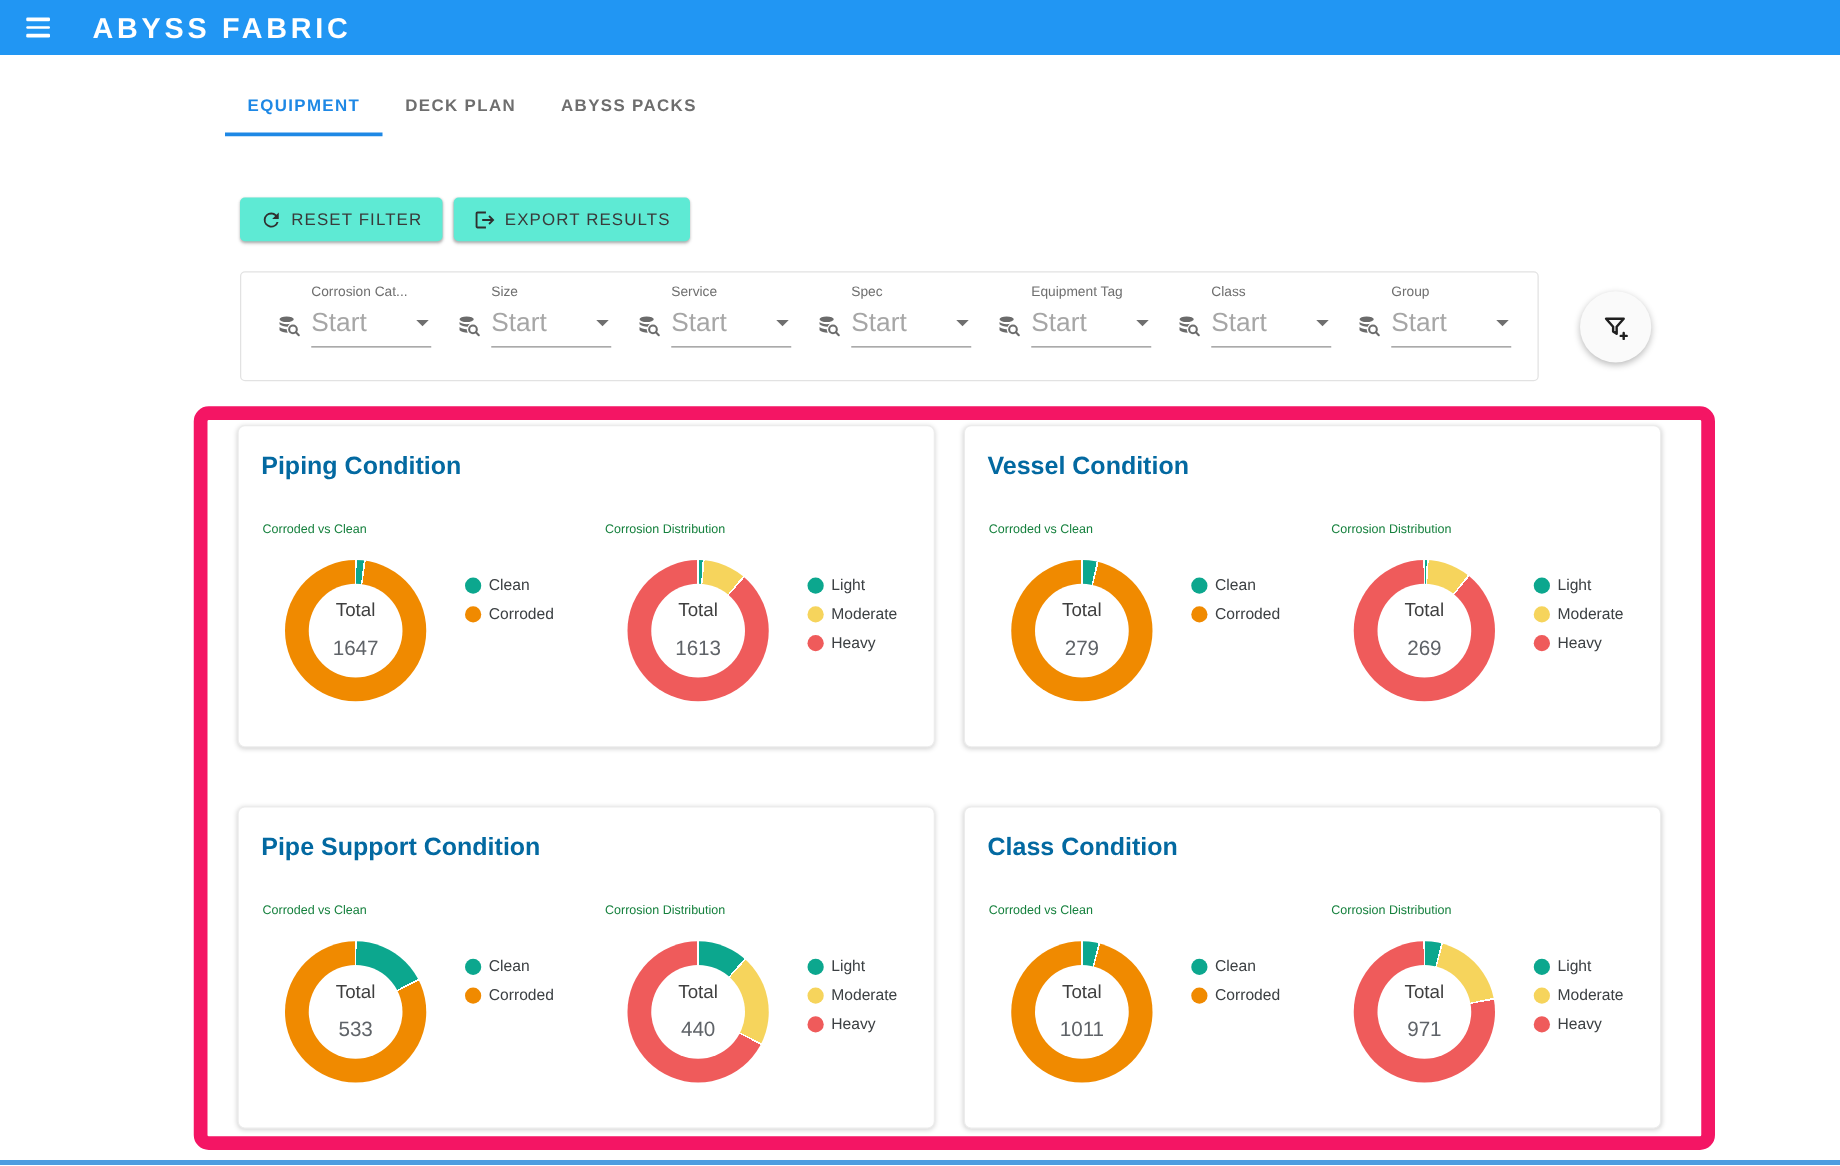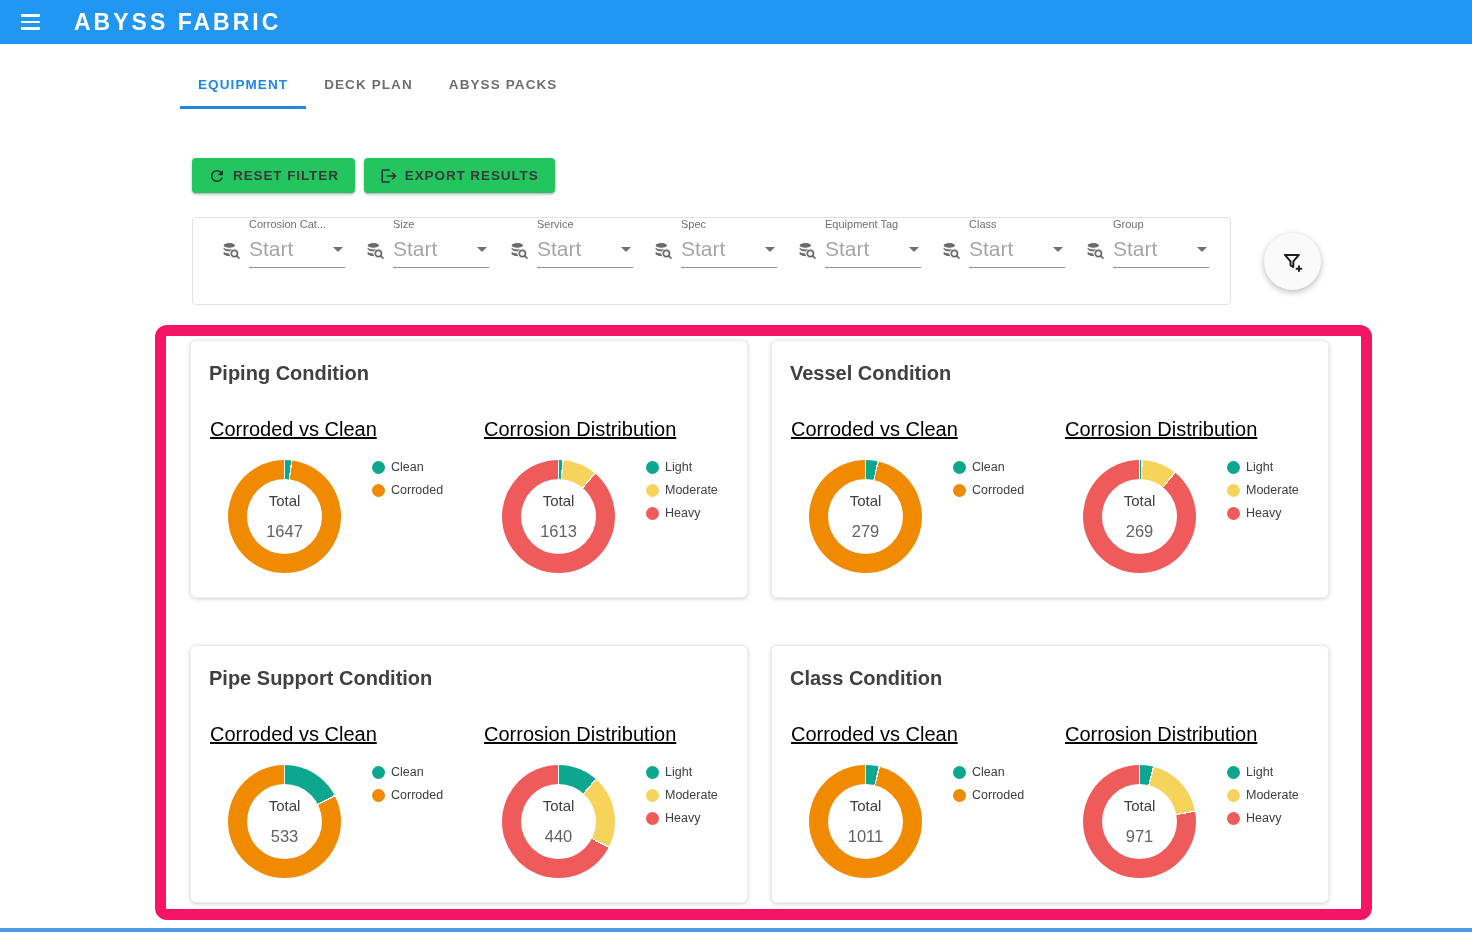--- a/index.html
+++ b/index.html
@@ -19,29 +19,29 @@
   
   .tabs { position:absolute; left:180px; top:63px; display:flex; height:46px; }
   .tab { background:none; border:none; height:100%; padding:0 18px; font-family:inherit;
          font-size:13.5px; font-weight:700; letter-spacing:1.1px; color:#6e6e6e;
          display:flex; align-items:center; cursor:pointer; border-bottom:3px solid transparent; }
   .tab.active { color:var(--active_tab,#1E88E5); border-bottom-color:var(--active_tab,#1E88E5); }
 
   
   .toolbar { position:absolute; left:192px; top:158px; display:flex; gap:9px; }
   .tbtn { display:flex; align-items:center; gap:7px; height:35px; padding:0 16px;
-          background:#22c55e; border:none; border-radius:4px; cursor:pointer; font-family:inherit;
-          font-size:13.5px; font-weight:700; letter-spacing:.9px; color:#3a3a3a;
+          background:#5eead4; border:none; border-radius:4px; cursor:pointer; font-family:inherit;
+          font-size:13.5px; font-weight:400; letter-spacing:.9px; color:#3a3a3a;
           box-shadow:0 1px 2px rgba(0,0,0,.22), 0 2px 3px rgba(0,0,0,.12); }
   .tbtn svg { flex:0 0 auto; }
 
   
   .filter-panel { position:absolute; left:192px; top:217px; width:1039px; height:88px;
                   border:1px solid #e2e2e2; border-radius:4px; background:#fff;
-                  display:flex; align-items:flex-start; padding:0 0 17px 28px; }
+                  display:flex; align-items:center; padding:0 0 17px 28px; }
   .field { width:144px; display:flex; align-items:flex-end; }
   .db-icon { margin:0 7px 6px 0; line-height:0; }
   .fcol { display:flex; flex-direction:column; }
   .flabel { font-size:11px; color:#6f6f6f; margin-bottom:7px; white-space:nowrap;
             max-width:96px; overflow:hidden; }
   .finput { width:96px; border-bottom:1px solid #8f8f8f; padding-bottom:6px;
             display:flex; align-items:center; justify-content:space-between; cursor:text; }
   .fph { font-size:21px; color:#a6a6a6; width:62px; overflow:hidden; white-space:nowrap; }
   .farrow { width:0; height:0; border-left:5px solid transparent; border-right:5px solid transparent;
             border-top:5px solid #6f6f6f; margin-right:2px; cursor:pointer; }
@@ -53,33 +53,33 @@
 
   
   .highlight { position:absolute; left:155px; top:325px; width:1217px; height:595px;
                border:11px solid var(--highlight,#F41564); border-radius:12px; pointer-events:none; }
 
   
   .cards-grid { position:absolute; left:190px; top:340px; display:grid;
                 grid-template-columns:558px 558px; column-gap:23px; row-gap:47px; }
   .card { width:558px; height:258px; background:#fff; border:1px solid #ececec; border-radius:6px;
           box-shadow:0 1px 4px rgba(0,0,0,.18); padding:21px 18px; }
-  .card-title { font-size:20px; font-weight:700; color:#404040; }
+  .card-title { font-size:20px; font-weight:700; color:#0369a1; }
   .charts { display:flex; margin-top:33px; }
   .chart-block { width:50%; padding-left:1px; }
   .chart-block + .chart-block { padding-left:15px; }
-  .chart-subtitle { font-size:20px; color:#000000;text-decoration:underline; }
+  .chart-subtitle { font-size:10px; color:#15803d; }
   .chart-row { display:flex; align-items:flex-start; margin-top:19px; }
   .donut { position:relative; width:113px; height:113px; border-radius:50%; margin-left:18px; flex:0 0 auto; }
   .donut-hole { position:absolute; left:19px; top:19px; right:19px; bottom:19px; background:#fff;
                 border-radius:50%; display:flex; flex-direction:column; align-items:center;
                 justify-content:center; gap:13px; }
   .donut-center-label { font-size:15px; color:#3f3f3f; }
   .donut-total { font-size:16.5px; color:#5f6368; }
-  .legend { display:flex; flex-direction:column; gap:9px; margin-left:31px; }
+  .legend { display:flex; flex-direction:column; gap:9px; margin-left:31px; margin-top:13px; }
   .legend-item { display:flex; align-items:center; gap:6px; }
   .legend-dot { width:13px; height:13px; border-radius:50%; flex:0 0 auto; }
   .legend-label { font-size:12.5px; color:#3c4043; }
 
   .bottom-line { position:absolute; left:0; top:928px; width:100%; height:4px;
                  background:var(--bottom_line,#4D9DE0); }
 </style>
 </head>
 <body>
 

